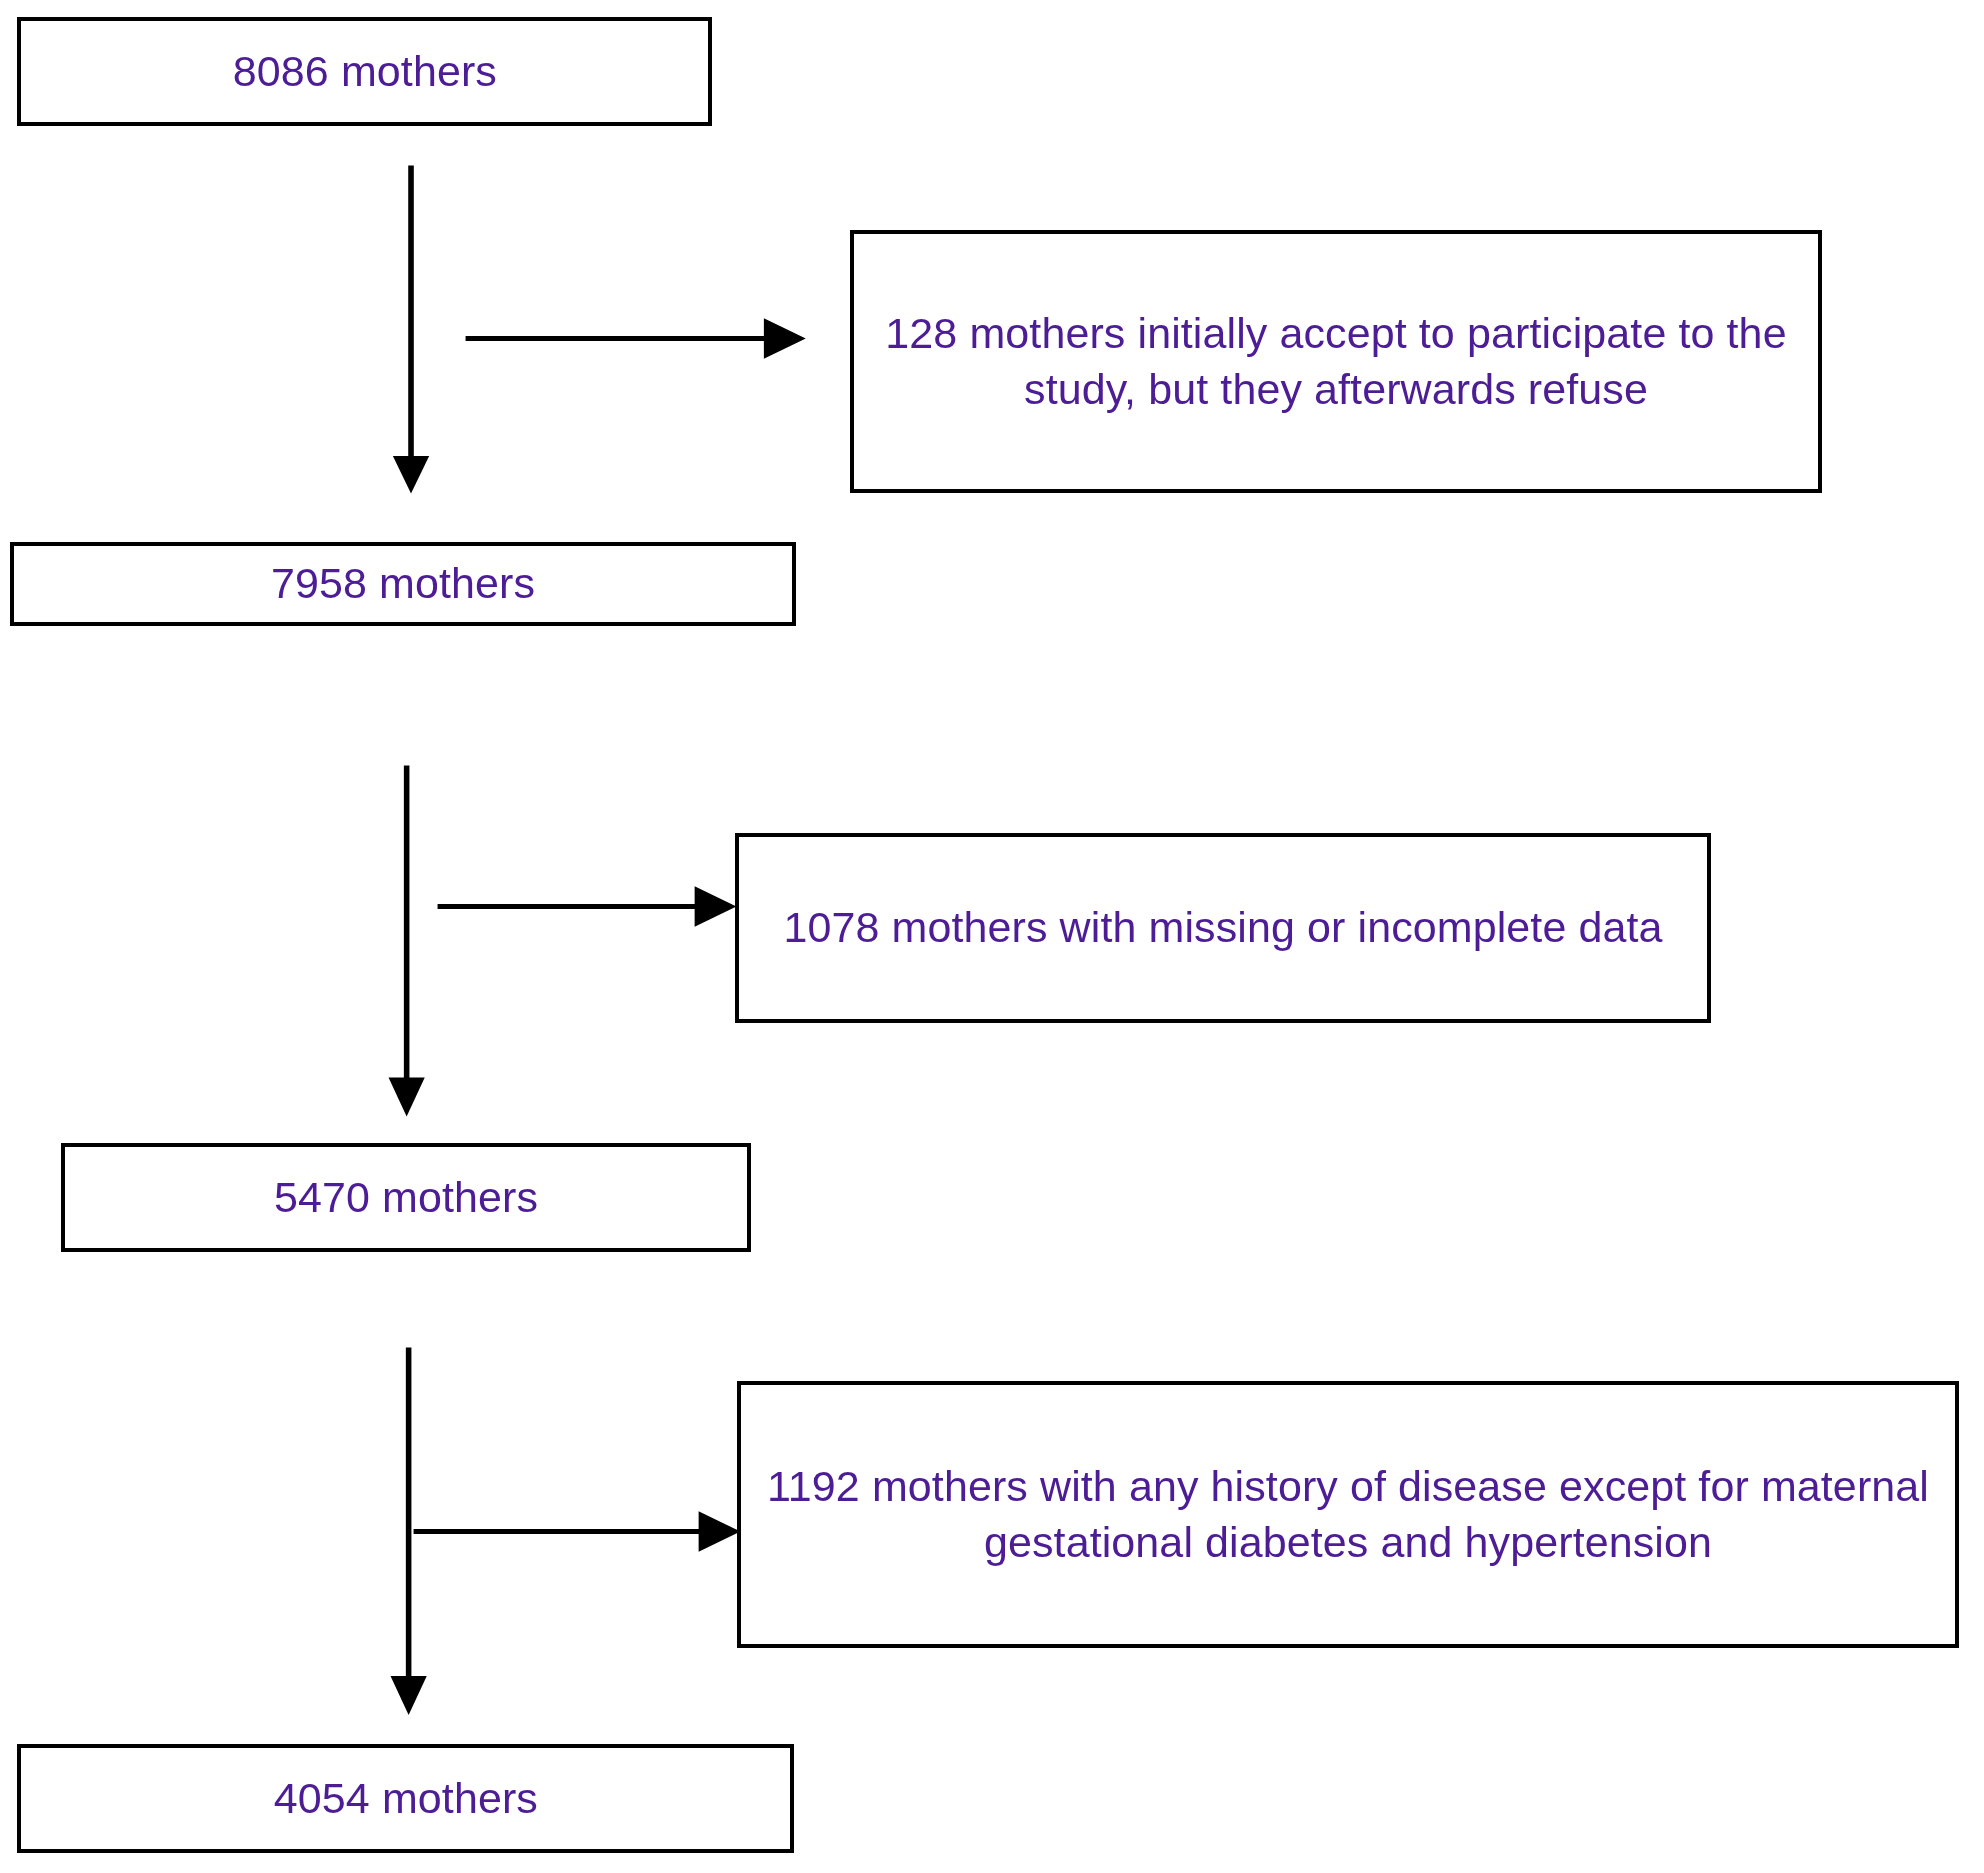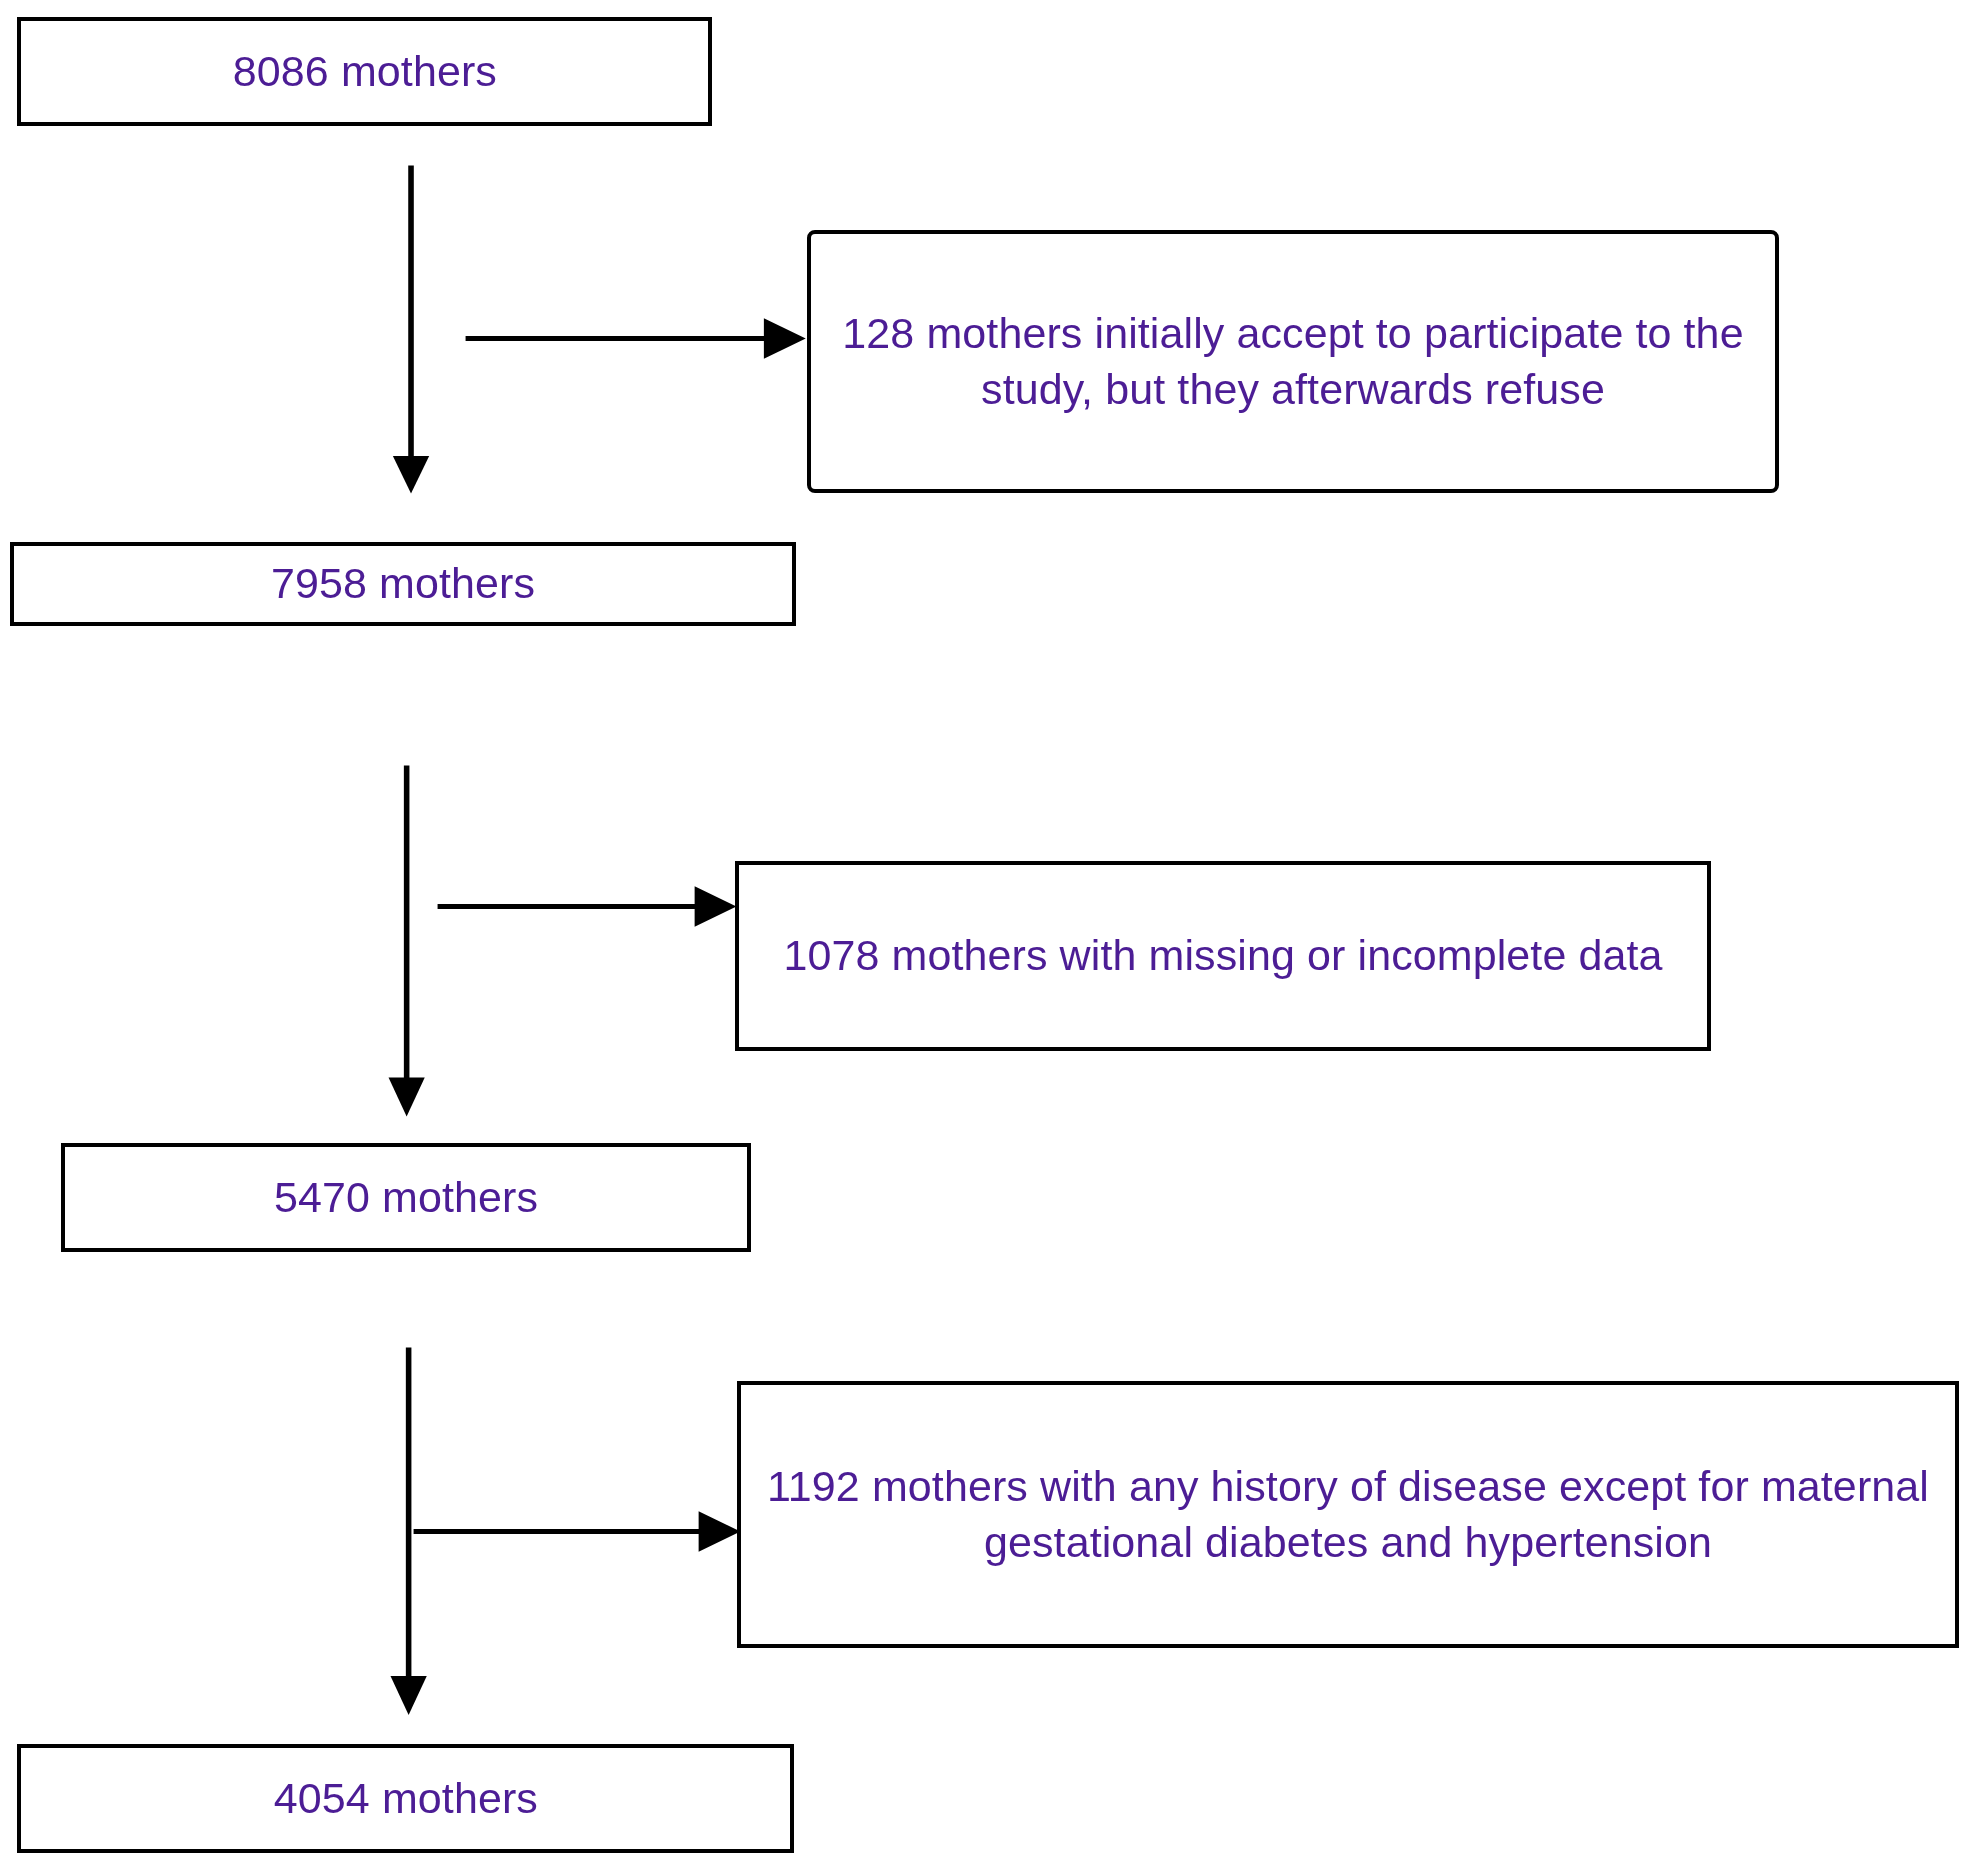--- a/index.html
+++ b/index.html
@@ -59,39 +59,39 @@
   <svg class="arrow-svg" style="left:362px; top:160px; width:112px; height:342px;" viewBox="0 0 160 490">
     <line x1="70" y1="8" x2="70" y2="440" stroke="#000000" stroke-width="8"></line>
     <polygon points="70,478 44,424 96,424" fill="#000000"></polygon>
   </svg>
 
   <svg class="arrow-svg" style="left:460px; top:300px; width:352px; height:77px;" viewBox="0 0 505 110">
     <line x1="8" y1="55" x2="440" y2="55" stroke="#000000" stroke-width="7"></line>
     <polygon points="496,55 436,26 436,84" fill="#000000"></polygon>
   </svg>
 
-  <div class="node exclusion-node" style="left:807px; top:230px; width:972px; height:263px;border-radius:8px;">
+  <div class="node exclusion-node" style="left:850px; top:230px; width:972px; height:263px;">
     <span class="label">128 mothers  initially accept to participate to the study, but they afterwards refuse</span>
   </div>
 
   <div class="node count-node" style="left:10px; top:542px; width:786px; height:84px;">
     <span class="label">7958 mothers</span>
   </div>
 
   <svg class="arrow-svg" style="left:359px; top:760px; width:112px; height:369px;" viewBox="0 0 160 530">
     <line x1="68" y1="8" x2="68" y2="470" stroke="#000000" stroke-width="8"></line>
     <polygon points="68,512 42,456 94,456" fill="#000000"></polygon>
   </svg>
 
   <svg class="arrow-svg" style="left:432px; top:868px; width:310px; height:77px;" viewBox="0 0 445 110">
     <line x1="8" y1="55" x2="382" y2="55" stroke="#000000" stroke-width="7"></line>
     <polygon points="437,55 377,26 377,84" fill="#000000"></polygon>
   </svg>
 
-  <div class="node exclusion-node" style="left:735px; top:833px; width:976px; height:190px;margin-top:28px;">
+  <div class="node exclusion-node" style="left:735px; top:833px; width:976px; height:190px;">
     <span class="label">1078 mothers  with missing or incomplete data</span>
   </div>
 
   <div class="node count-node" style="left:61px; top:1143px; width:690px; height:109px;">
     <span class="label">5470 mothers</span>
   </div>
 
   <svg class="arrow-svg" style="left:361px; top:1342px; width:112px; height:387px;" viewBox="0 0 160 555">
     <line x1="68" y1="8" x2="68" y2="492" stroke="#000000" stroke-width="8"></line>
     <polygon points="68,535 42,479 94,479" fill="#000000"></polygon>

